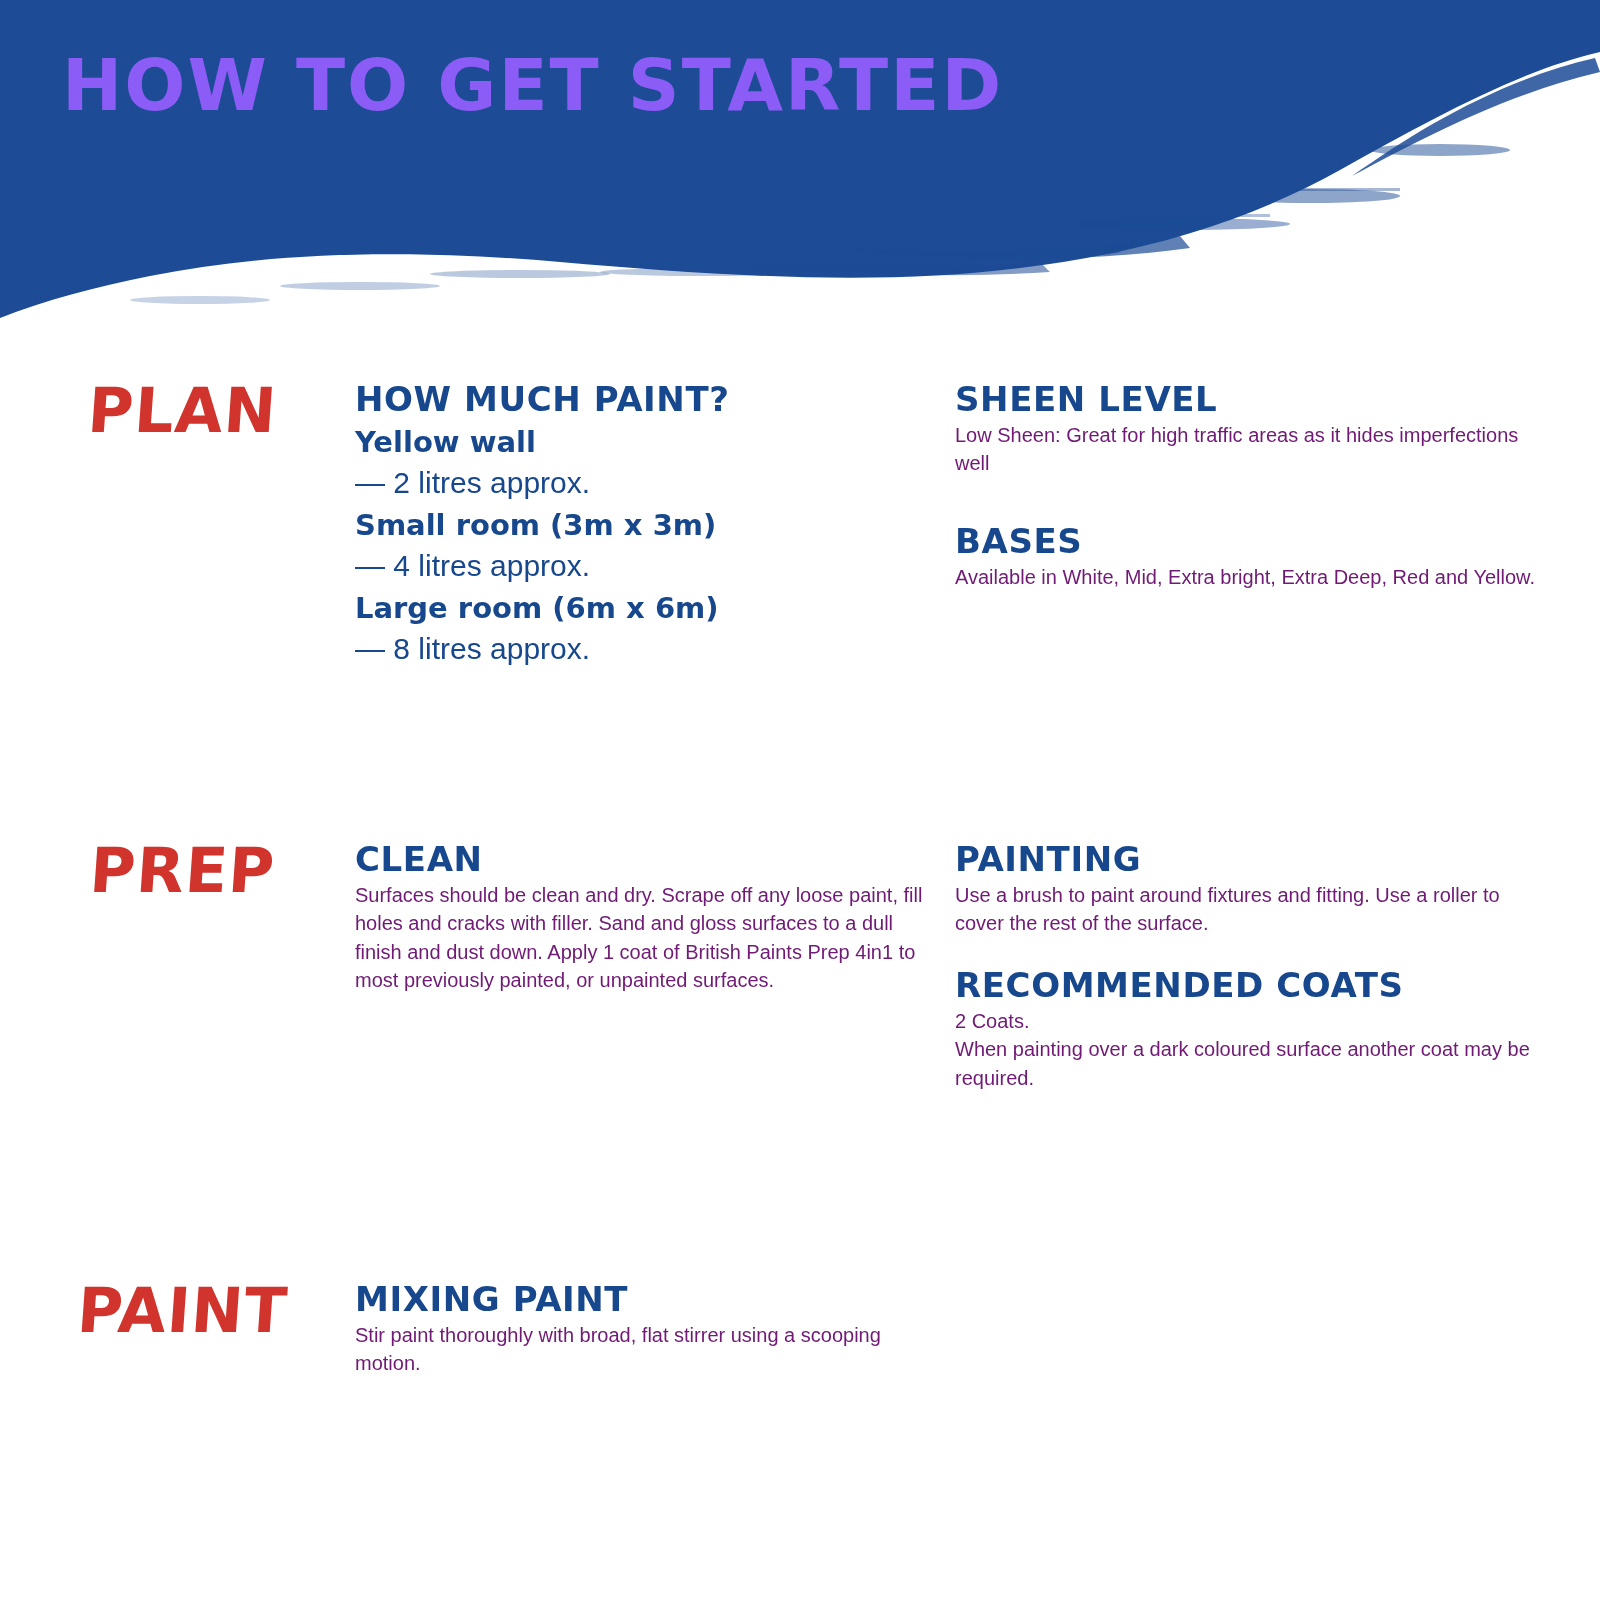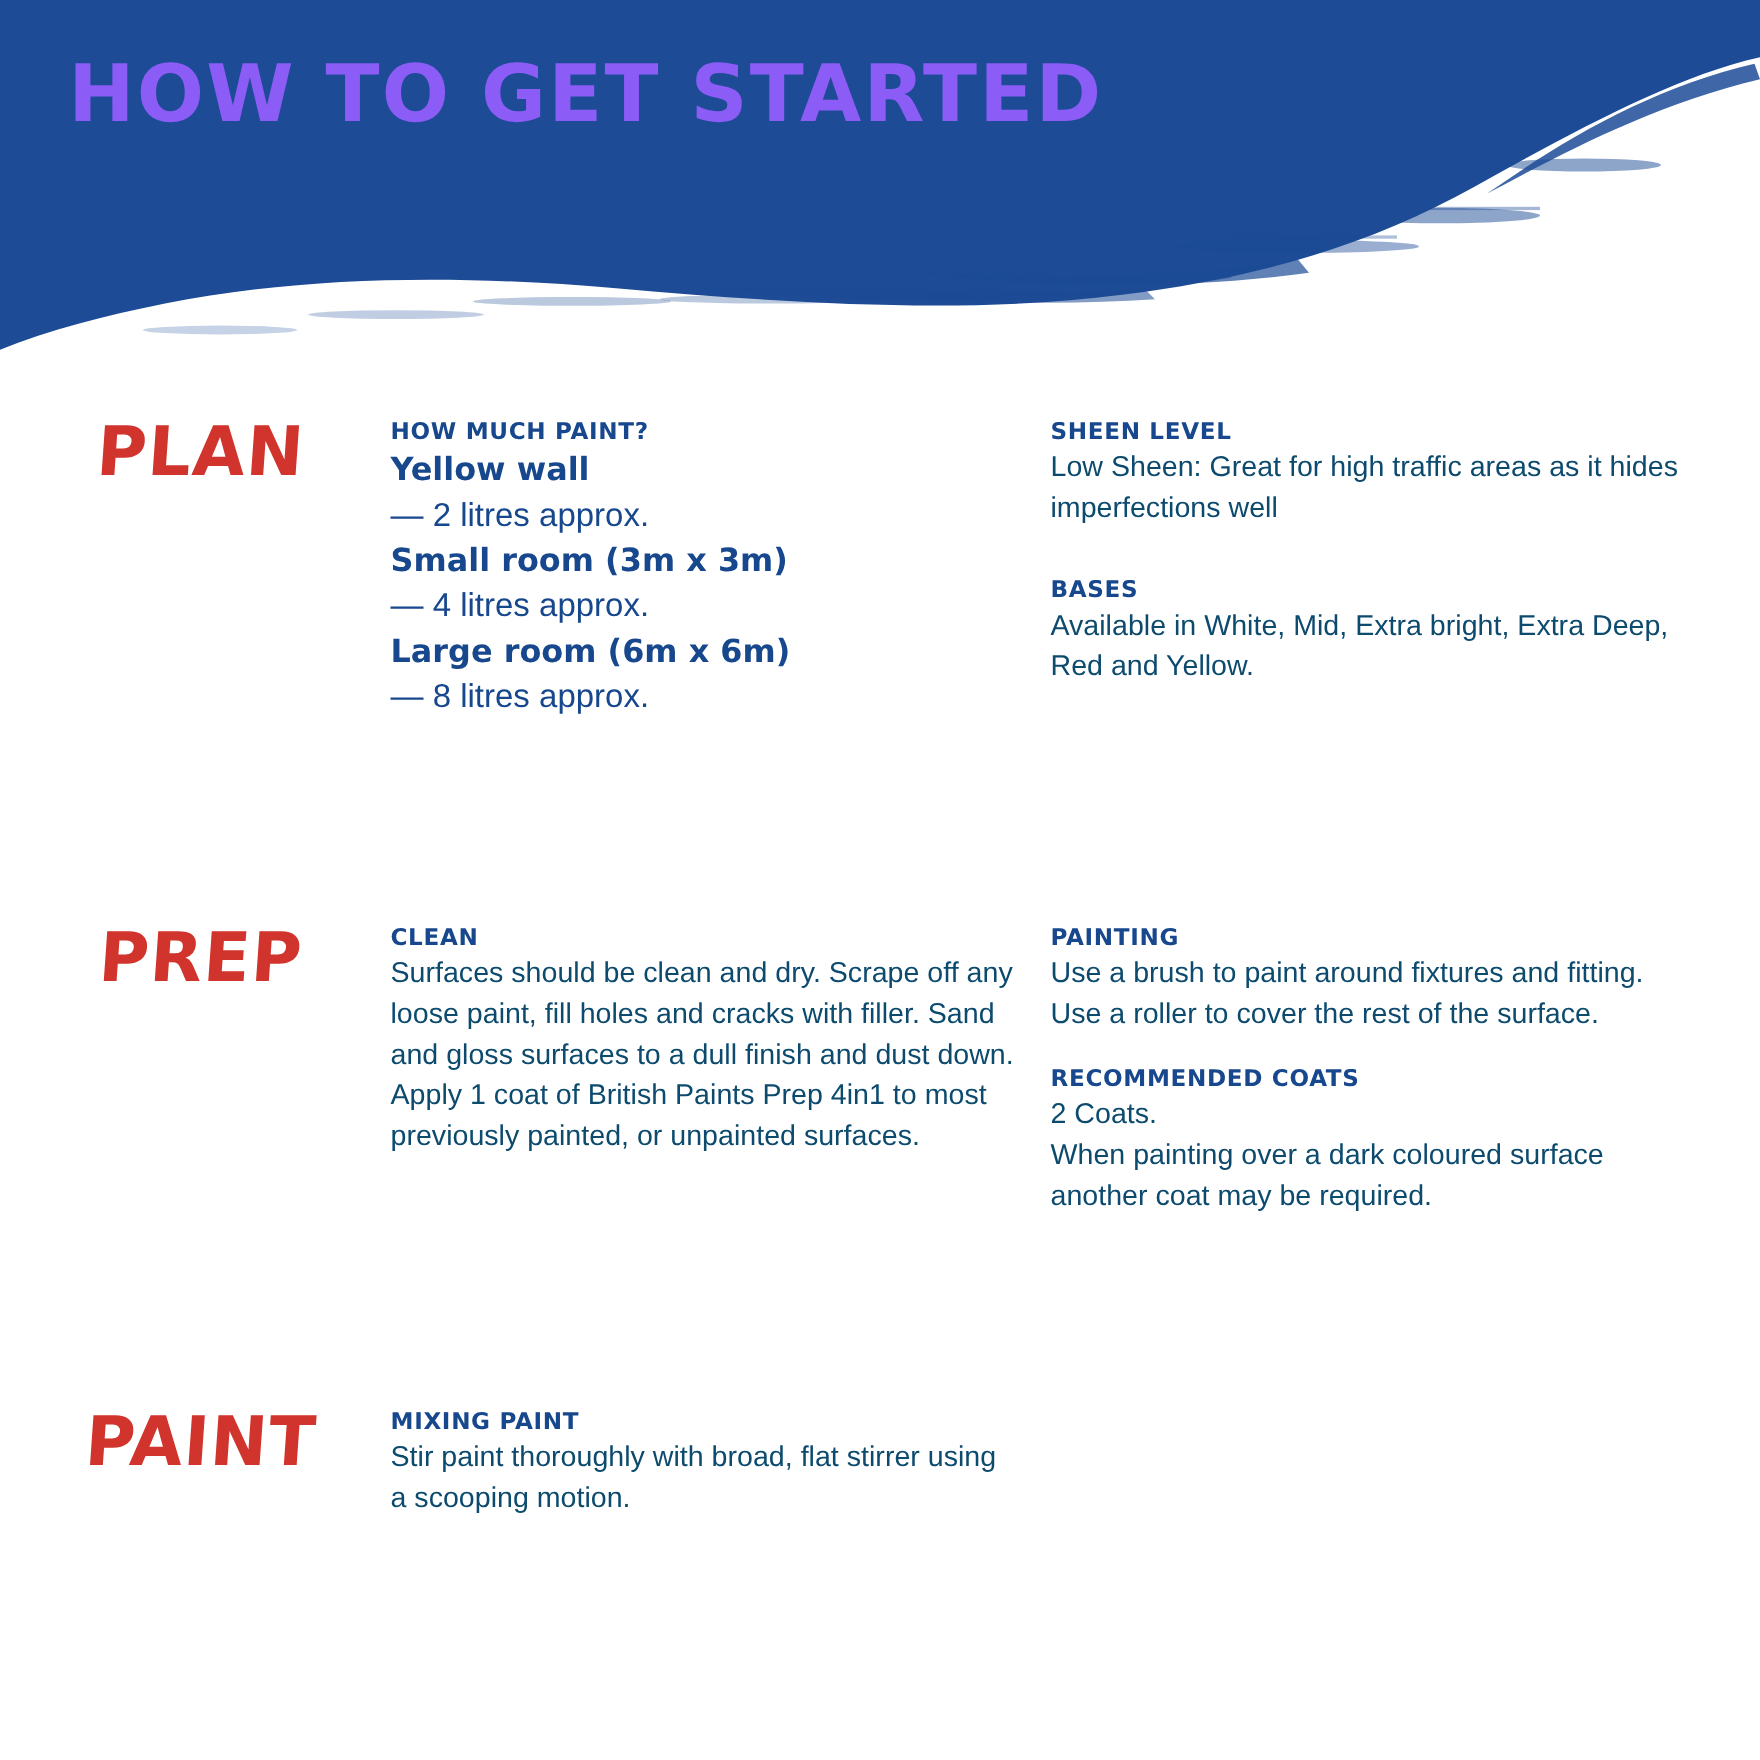--- a/index.html
+++ b/index.html
@@ -80,35 +80,35 @@
   .col-right {
     flex: 0 0 580px;
     width: 580px;
   }
 
   h3.blk {
     margin: 0 0 2px 0;
     color: #17478c;
     font-family: "DejaVu Sans", sans-serif;
     font-weight: bold;
-    font-size: 21px;
+    font-size: 34px;
     letter-spacing: 0.6px;
     line-height: 1.15;
   }
   .sub {
     color: #17478c;
     font-size: 31px;
     line-height: 1.25;
     margin: 0 0 22px 0;
     font-family: "Liberation Sans", sans-serif;
   }
   p.body {
     margin: 0;
-    color: #0c4a6e;
-    font-size: 26px;
+    color: #701a75;
+    font-size: 20px;
     line-height: 1.42;
     font-family: "Liberation Sans", sans-serif;
   }
   .spacer-28 { height: 28px; }
   .spacer-44 { height: 44px; }
 
   .itemline {
     color: #17478c;
     font-size: 30px;
     line-height: 1.38;

